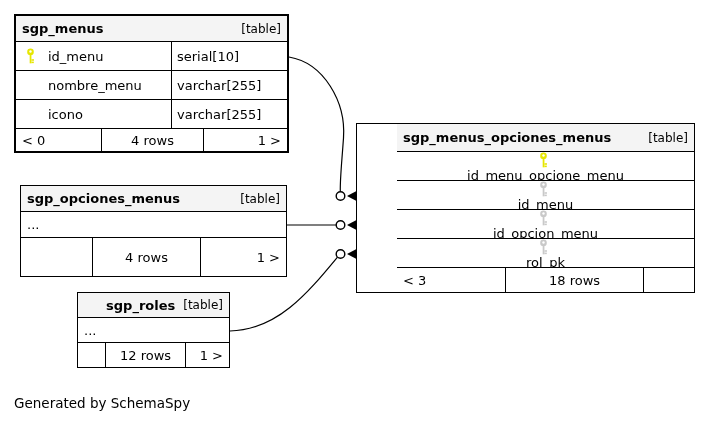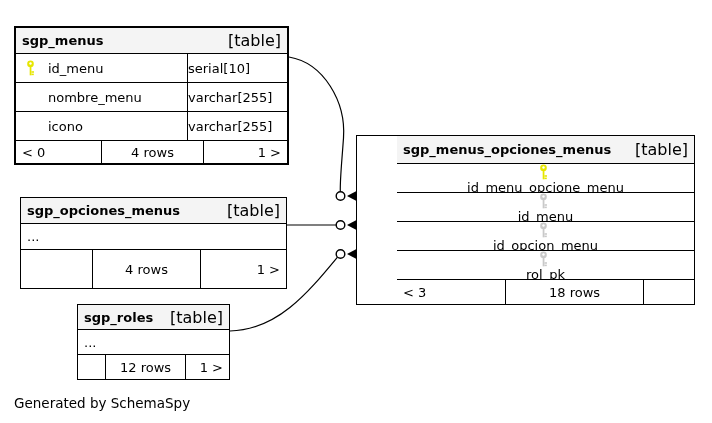--- a/index.html
+++ b/index.html
@@ -10,43 +10,43 @@
     font-size:13px; color:#000;
   }
   .connectors{position:absolute; left:0; top:0; width:712px; height:423px;}
   .rel-path{fill:none; stroke:var(--border,#000); stroke-width:1.2px;}
   .rel-circle{fill:#fff; stroke:var(--border,#000); stroke-width:1.4px;}
   .rel-arrow{fill:var(--border,#000); stroke:none;}
 
   .tbl{
     position:absolute; background:#fff; box-sizing:border-box;
     border:1px solid var(--border,#000);
-    display:flex; flex-direction:column;margin-top:12px;
+    display:flex; flex-direction:column;
   }
   .tbl.focus{border-width:2px;}
   .tbl-header{
     background:var(--header-bg,#f4f4f4);
     border-bottom:1px solid var(--border,#000);
     display:flex; align-items:center; justify-content:space-between;
     padding:0 6px; box-sizing:border-box; flex:none;
   }
   .tbl-title{font-weight:bold; font-size:13px; white-space:nowrap;}
-  .tbl-badge{font-size:16px; white-space:nowrap; padding-left:8px;}
+  .tbl-badge{font-size:12px; white-space:nowrap; padding-left:8px;}
   .col-row{
     display:flex; align-items:center; box-sizing:border-box;
     border-bottom:1px solid var(--border,#000); flex:none; background:#fff;
   }
   .key-slot{flex:none; display:flex; align-items:center; justify-content:center;}
   .key-svg{width:11px; height:16px; display:block;}
   .key-primary{color:var(--primary-key,#e6e600);}
   .key-foreign{color:var(--foreign-key,#c9c9c9);}
   .col-name{flex:1; white-space:nowrap; overflow:hidden;}
   .col-type{
-    width:100px; flex:none; align-self:stretch; display:flex; align-items:center;
-    border-left:1px solid var(--border,#000); box-sizing:border-box;
+    width:116px; flex:none; align-self:stretch; display:flex; align-items:center;
+    border-left:1px solid var(--border,#000); padding-left:5px; box-sizing:border-box;
     white-space:nowrap;
   }
   .ellipsis-row{
     display:flex; align-items:center; padding-left:6px; box-sizing:border-box;
     border-bottom:1px solid var(--border,#000); flex:none; background:#fff;
   }
   .tbl-footer{flex:1; display:flex; box-sizing:border-box; background:#fff;}
   .fc{display:flex; align-items:center; box-sizing:border-box; white-space:nowrap;}
   .fc-l{padding-left:6px;}
   .fc-c{justify-content:center; border-left:1px solid var(--border,#000);}
@@ -70,21 +70,21 @@
 
   
   #t-opciones{left:20px; top:185px; width:267px; height:92px;}
   #t-opciones .tbl-header{height:26px;}
   #t-opciones .ellipsis-row{height:26px;}
   #t-opciones .fc-l{width:71px;}
   #t-opciones .fc-c{width:108px;}
 
   
   #t-roles{left:77px; top:292px; width:153px; height:76px;}
-  #t-roles .tbl-header{height:25px;}
+  #t-roles .tbl-header{height:25px;justify-content:flex-end;}
   #t-roles .ellipsis-row{height:25px;}
   #t-roles .fc-l{width:27px;}
   #t-roles .fc-c{width:80px;}
 
   .generated-note{position:absolute; left:14px; top:395px; font-size:13.5px; white-space:nowrap;}
 </style>
 </head>
 <body>
 
 <div class="canvas">

